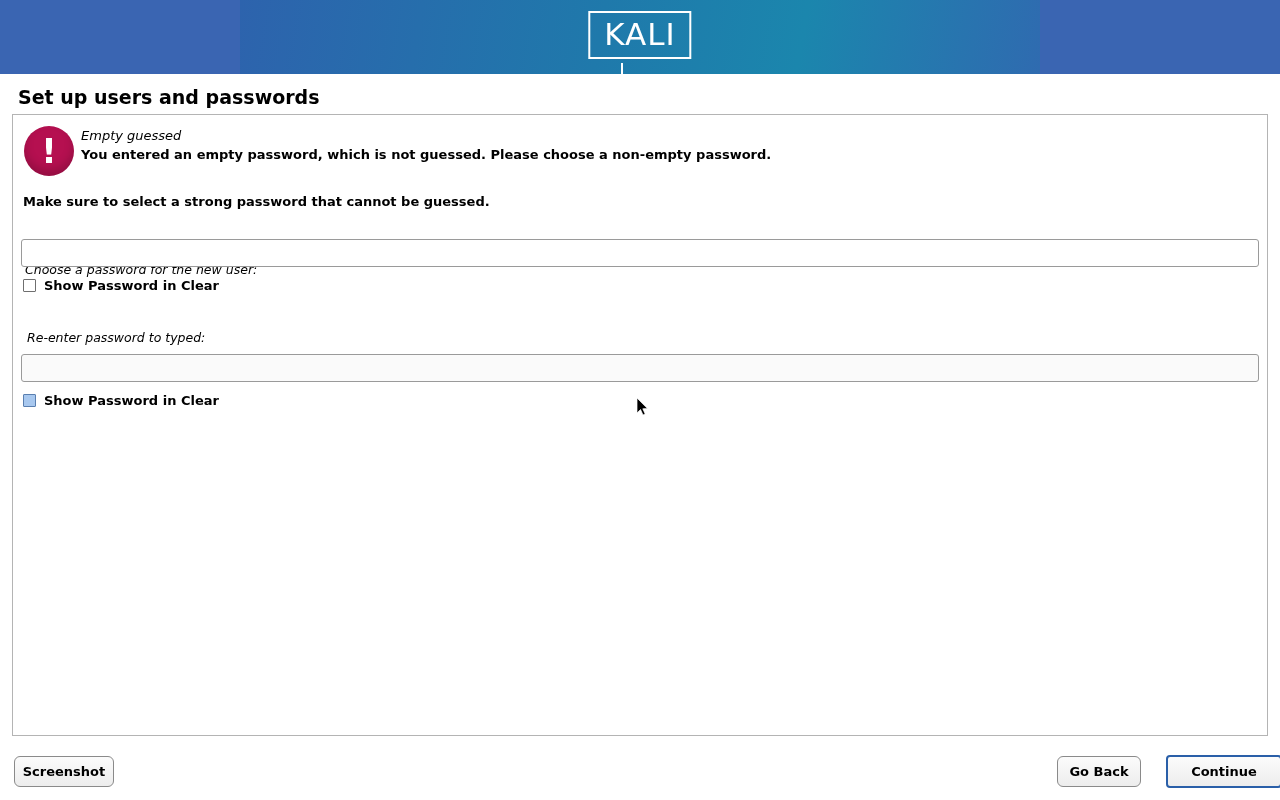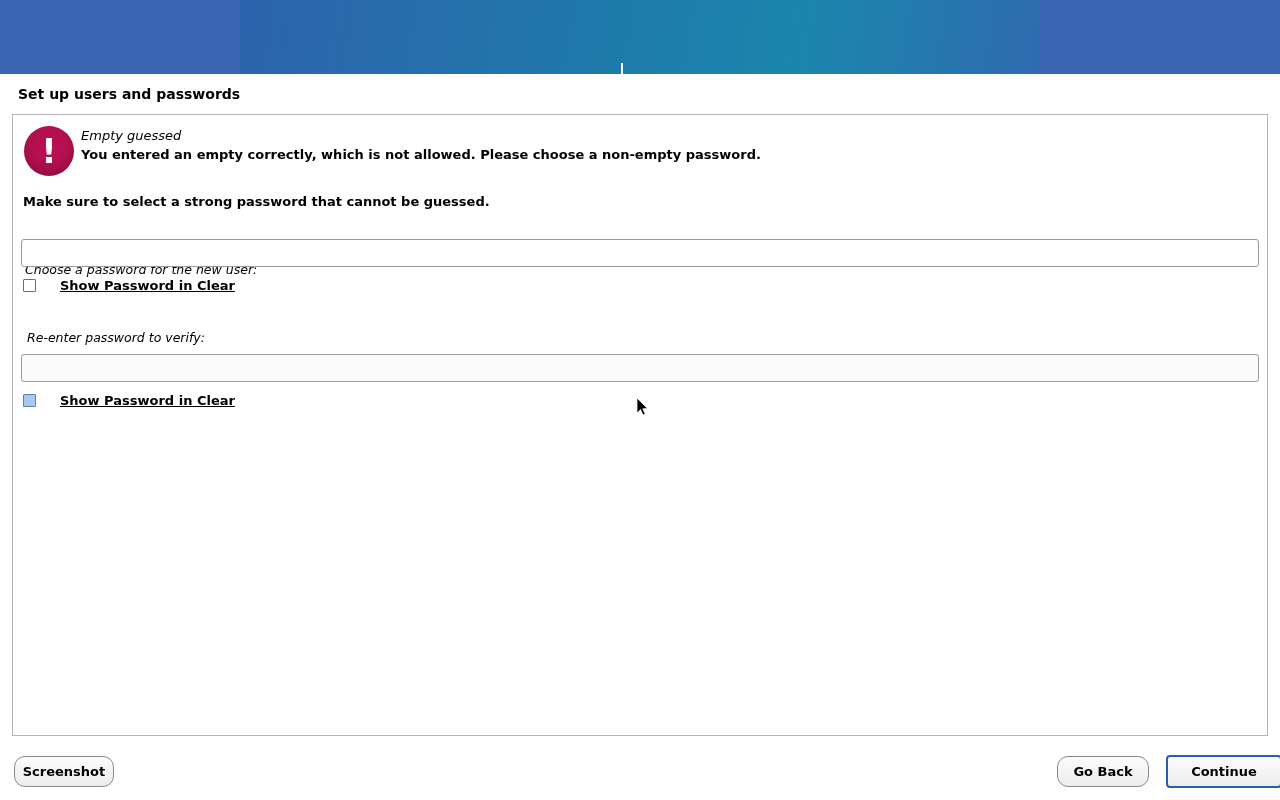--- a/index.html
+++ b/index.html
@@ -64,21 +64,21 @@
     transform: translateX(-19px);
     z-index: 4;
   }
 
   
   .page-title {
     position: absolute;
     left: 18px;
     top: 86px;
     font-weight: bold;
-    font-size: 14px;
+    font-size: 19px;
   }
 
   
   .frame {
     position: absolute;
     left: 12px;
     top: 114px;
     width: 1256px;
     height: 622px;
     border: 1px solid #b4b4b4;
@@ -168,22 +168,21 @@
     font-family: "DejaVu Sans", "Liberation Sans", sans-serif;
     font-size: 13px;
   }
 
   .checkrow {
     position: absolute;
     left: 10px;
     height: 18px;
     display: flex;
     align-items: center;
-    gap: 24px;
-    text-decoration: underline;
+    gap: 8px;
   }
   .checkrow.c1 { top: 161px; }
   .checkrow.c2 { top: 276px; }
   .checkbox {
     width: 13px;
     height: 13px;
     border: 1px solid #6f6f6f;
     background: #ffffff;
     box-sizing: border-box;
     border-radius: 1px;
@@ -220,87 +219,88 @@
     width: 12px;
     height: 18px;
     z-index: 50;
     pointer-events: none;
   }
 
   
   .btn {
     position: absolute;
     border: 1px solid #8a8a8a;
-    border-radius: 11px;
+    border-radius: 6px;
     background: linear-gradient(#fbfbfb, #ededed);
     font-family: "DejaVu Sans", "Liberation Sans", sans-serif;
     font-size: 13px;
     font-weight: bold;
     color: #000000;
     box-sizing: border-box;
     cursor: default;
     text-align: center;
   }
   .btn-screenshot {
     left: 14px;
     top: 756px;
     width: 100px;
     height: 31px;
   }
   .btn-goback {
     left: 1057px;
     top: 756px;
-    width: 92px;
+    width: 84px;
     height: 31px;
   }
   .btn-continue {
     left: 1166px;
     top: 755px;
     width: 116px;
     height: 33px;
     border: 2px solid #2a5fa8;
     border-radius: 4px;
   }
 </style>
 </head>
 <body>
 
 <div class="banner">
   <div class="banner-left"></div>
   <div class="banner-center"></div>
   <div class="banner-right"></div>
+  <div class="kali-logo">KALI</div>
   <div class="kali-tick"></div>
 </div>
 
 <div class="page-title">Set up users and passwords</div>
 
 <div class="frame">
 
   <div class="error-row">
     <div class="error-icon">
       <div class="bang">!</div>
     </div>
     <div class="error-title">Empty guessed</div>
-    <div class="error-desc">You entered an empty correctly, which is not allowed. Please choose a non-empty password.</div>
+    <div class="error-desc">You entered an empty password, which is not guessed. Please choose a non-empty password.</div>
   </div>
 
   <div class="hint-strong">Make sure to select a strong password that cannot be guessed.</div>
 
   <div class="label-italic-1">Choose a password for the new user:</div>
   <div class="field pw1">
     <input type="text" value="" placeholder="" style="">
   </div>
 
   <div class="checkrow c1">
     <div class="checkbox"></div>
     <div class="lbl">Show Password in Clear</div>
   </div>
 
 
-  <div class="label-italic-2">Re-enter password to verify:</div>
+  <div class="label-italic-2">Re-enter password to typed:</div>
   <div class="field pw2">
     <input type="text" value="" placeholder="" style="">
   </div>
 
   <div class="checkrow c2">
     <div class="checkbox focused"></div>
     <div class="lbl">Show Password in Clear</div>
   </div>
 </div>
 

